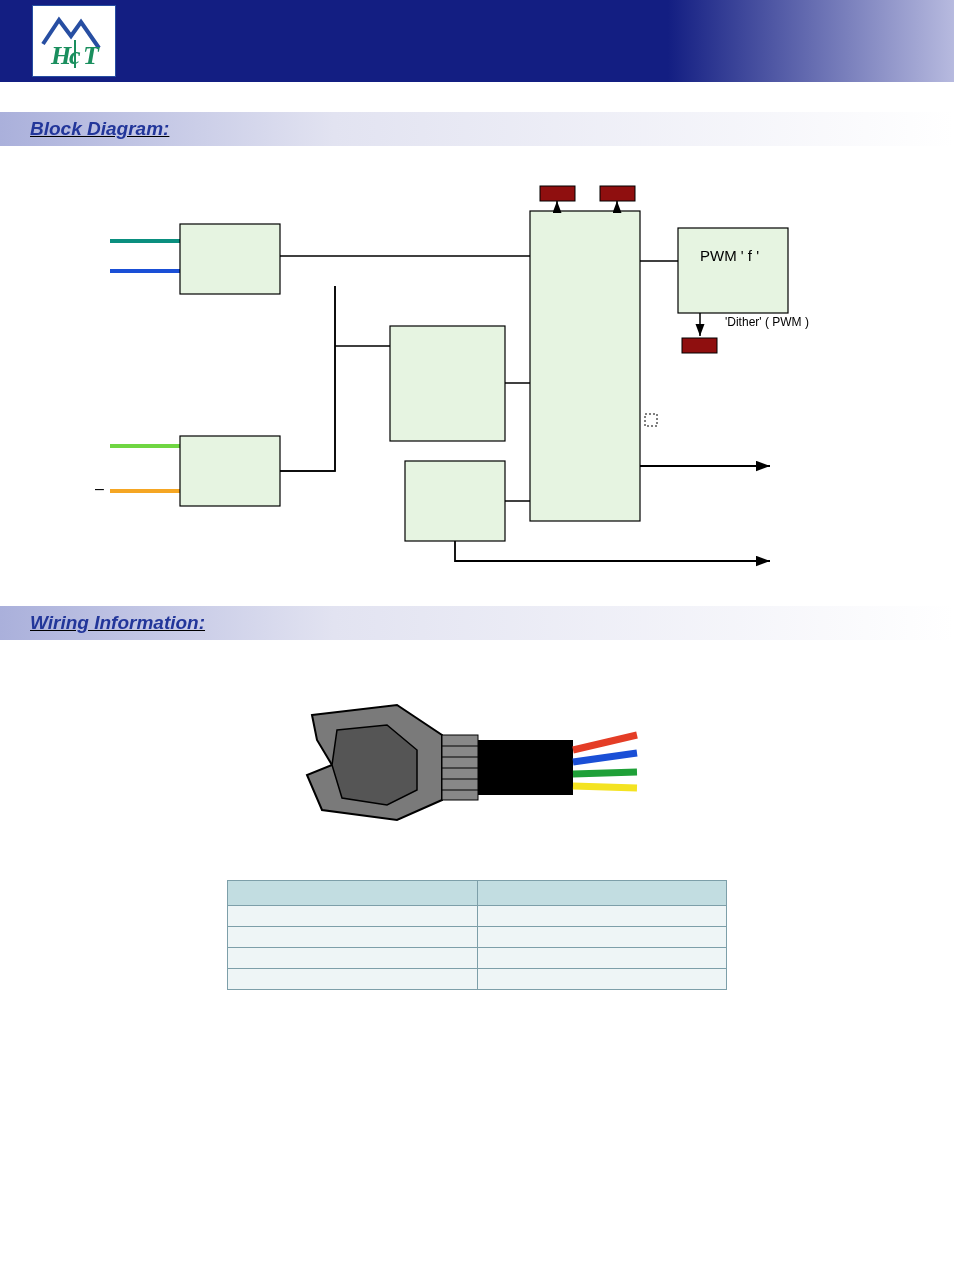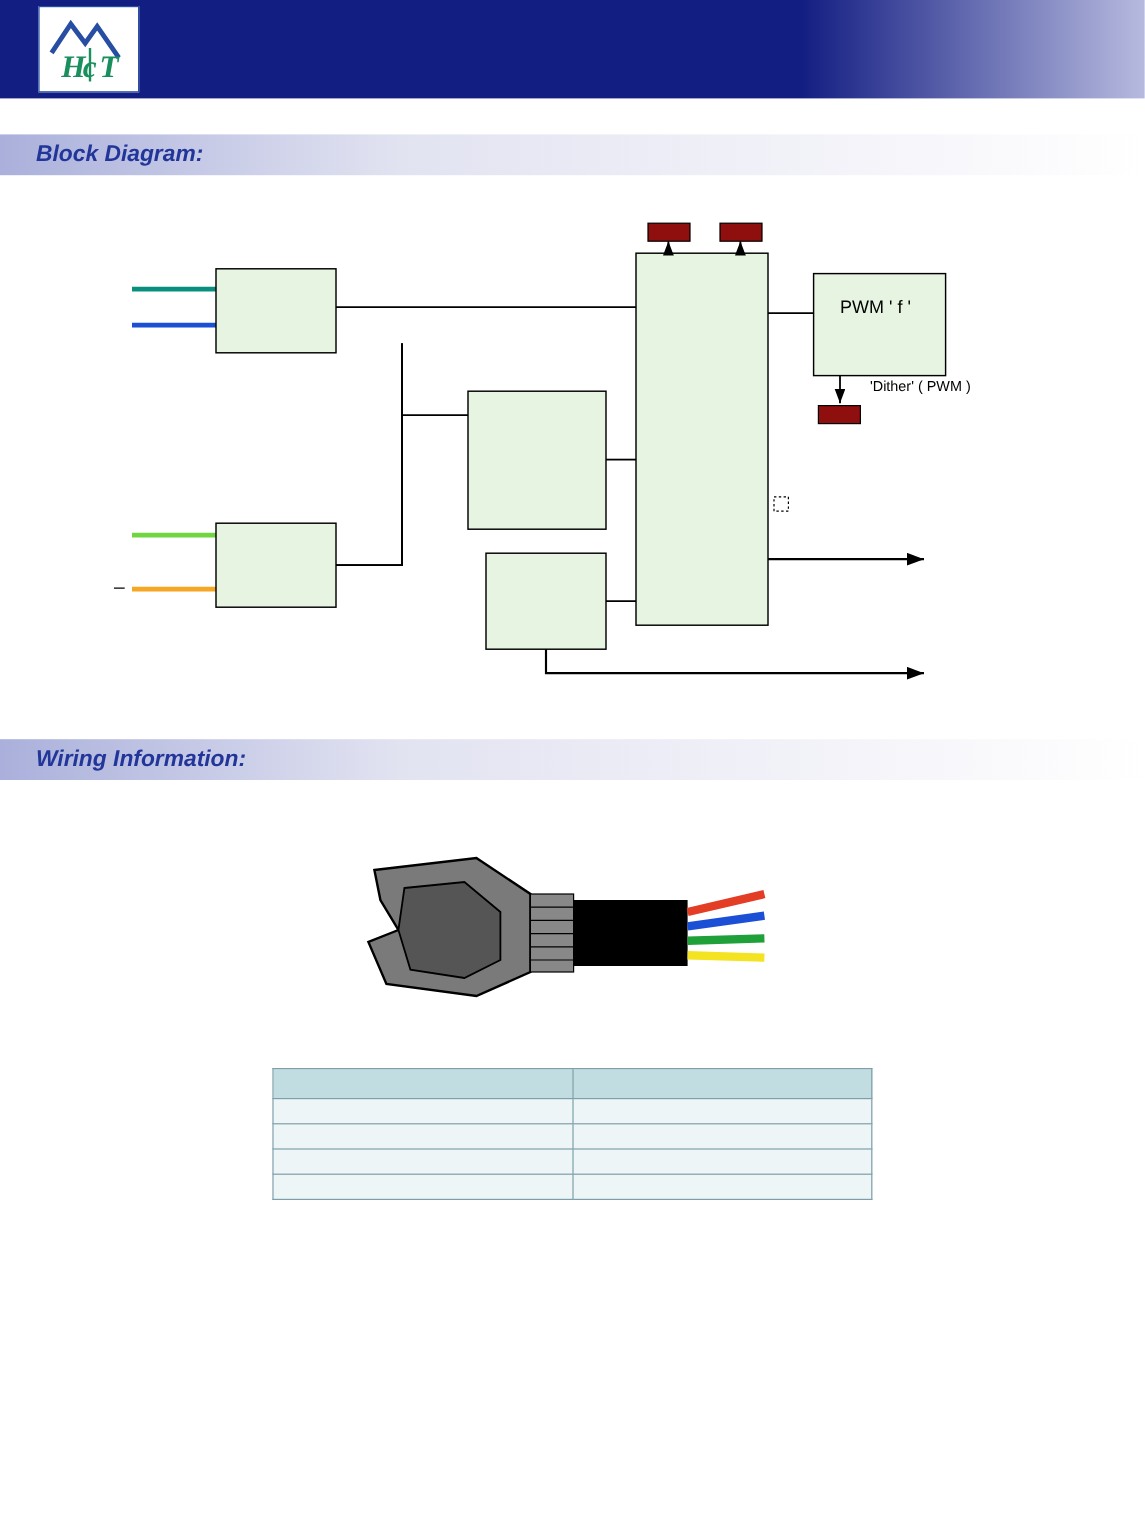--- a/index.html
+++ b/index.html
@@ -35,20 +35,21 @@
     font-weight: bold;
     flex: 1;
     text-align: center;
     letter-spacing: .5px;
   }
   .header-title .model { font-size: 26px; }
   .section-bar {
     background: linear-gradient(to right, #aab0db 0%, #e2e3f1 35%, #ffffff 100%);
     padding: 6px 30px;
     margin-top: 30px;
+    text-decoration: underline;
   }
   .section-bar .heading {
     color: #22369a;
     font-style: italic;
     font-weight: bold;
     font-size: 19px;
   }
   .diagram-area {
     position: relative;
     width: 954px;
@@ -154,21 +155,21 @@
     <line x1="700" y1="167" x2="700" y2="190" stroke="#000" stroke-width="1.5" marker-end="url(#arrow)"></line>
 
     <line x1="640" y1="320" x2="770" y2="320" stroke="#000" stroke-width="1.8" marker-end="url(#arrow)"></line>
 
     <polyline points="455,395 455,415 770,415" fill="none" stroke="#000" stroke-width="1.8" marker-end="url(#arrow)"></polyline>
 
     <line x1="335" y1="140" x2="445" y2="140" stroke="none"></line>
   </svg>
 </div>
 
-<div class="section-bar" style="margin-top:30px">
+<div class="section-bar" style="margin-top:20px">
   <span class="heading">Wiring Information:</span>
 </div>
 
 <div class="wiring-area">
 
   <svg width="400" height="150" viewBox="0 0 400 150">
 
     <polygon points="35,35 120,25 165,55 165,120 120,140 45,130 30,95 55,85 40,60" fill="#7a7a7a" stroke="#000" stroke-width="2"></polygon>
     <polygon points="60,50 110,45 140,70 140,110 110,125 65,118 55,85" fill="#555" stroke="#000" stroke-width="1.5"></polygon>
 

